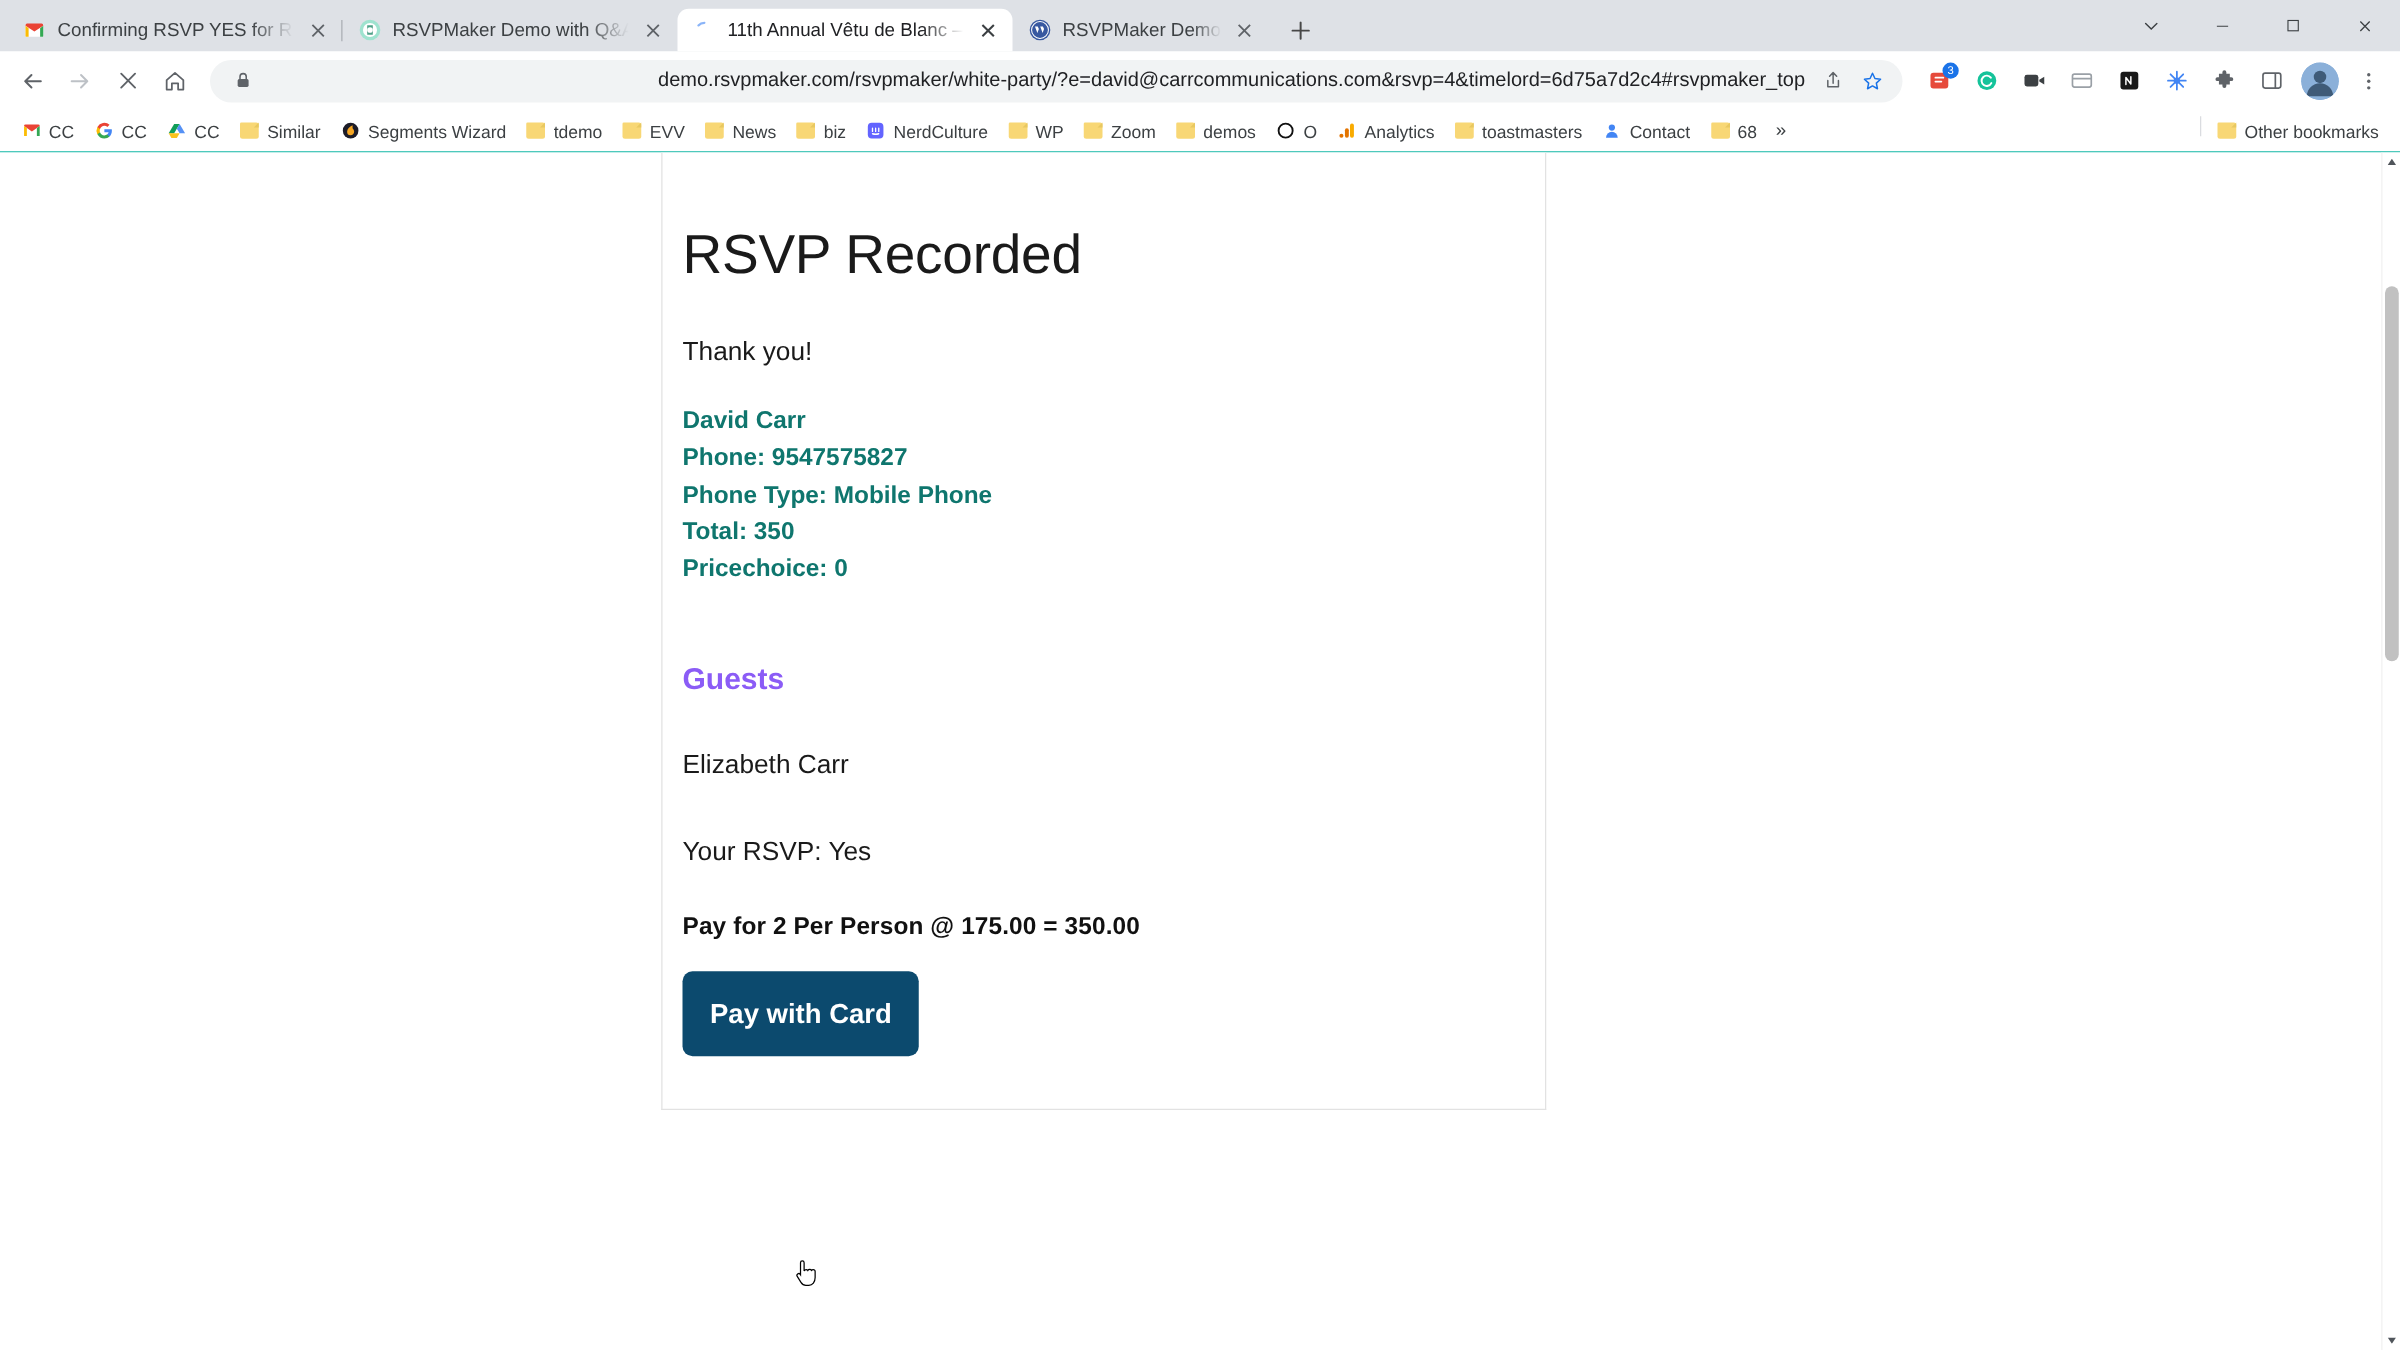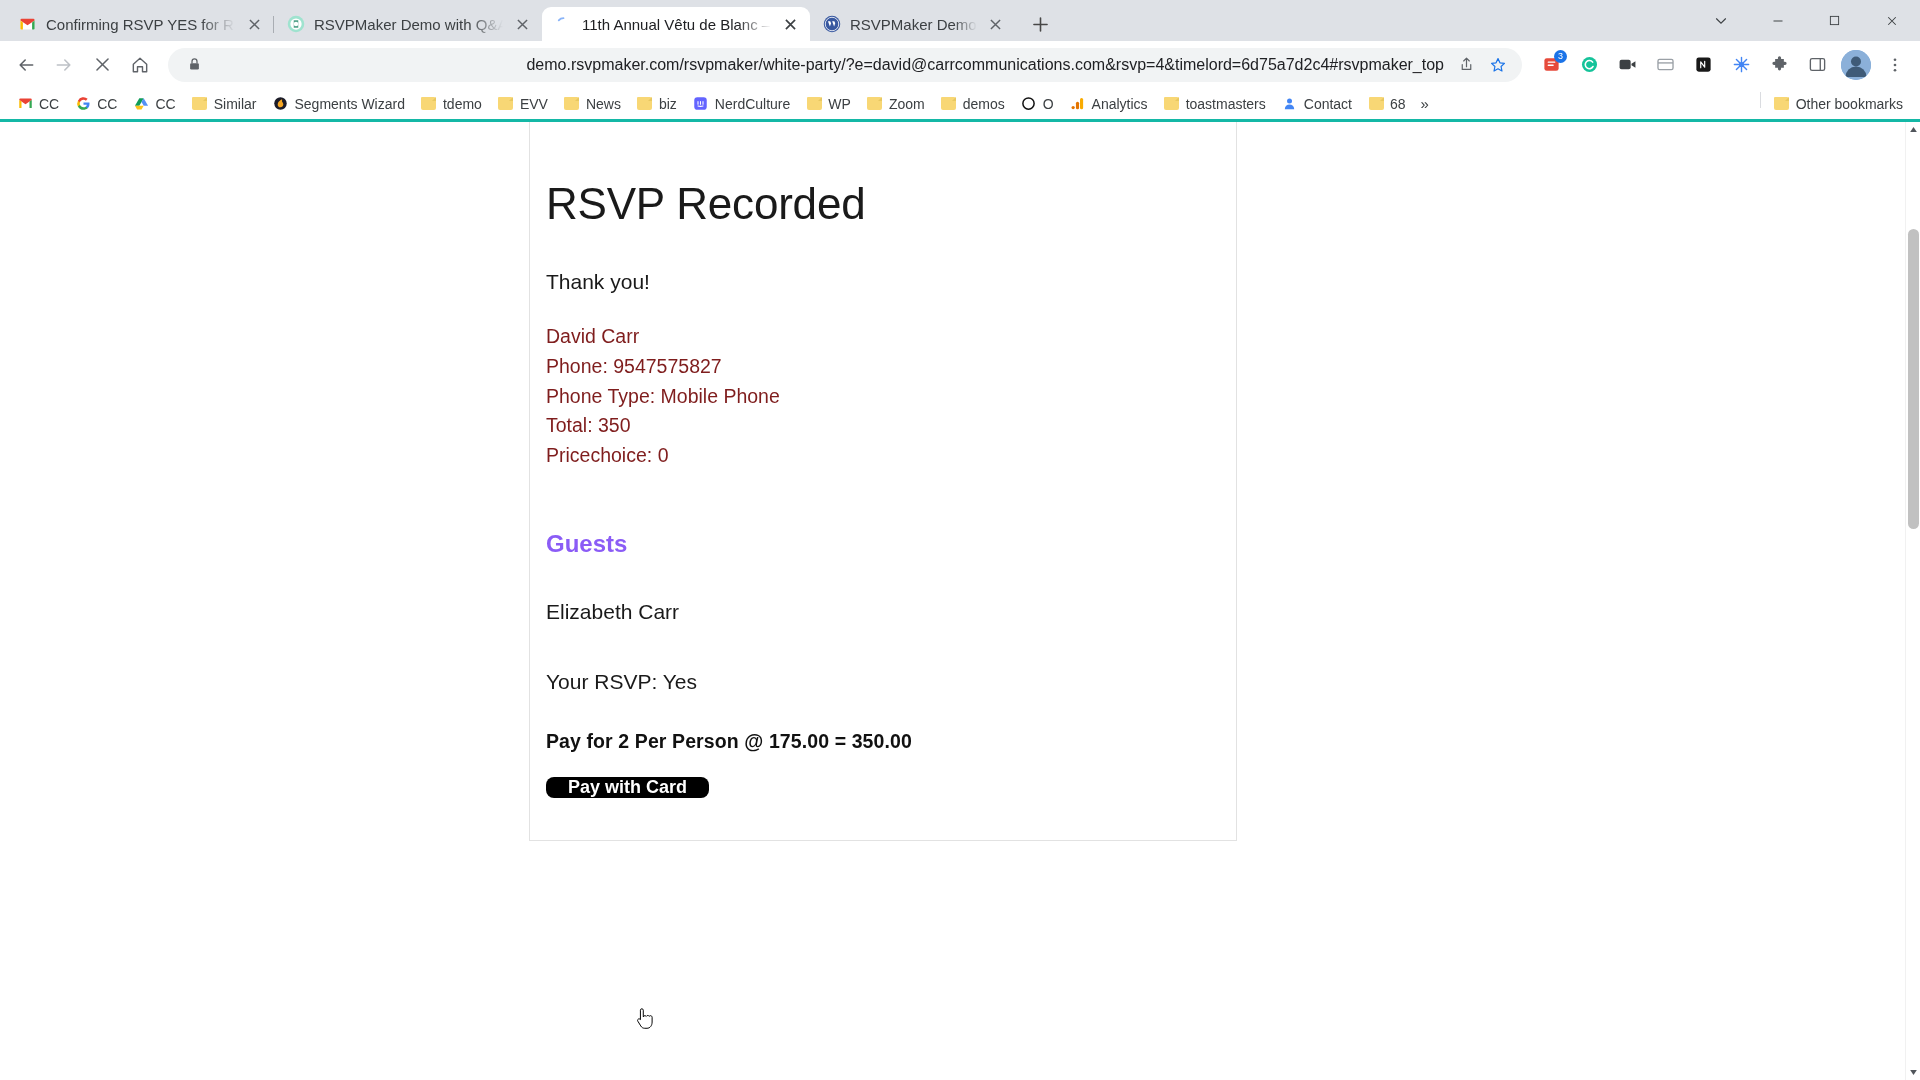--- a/index.html
+++ b/index.html
@@ -137,21 +137,21 @@
 
   
   .bookmarks {
     height: 34px; flex: 0 0 34px;
     background: #ffffff;
     display: flex; align-items: center;
     padding: 0 10px;
     gap: 2px;
     font-size: 14px;
     color: #3c4043;
-    border-bottom: 3px solid #14b8a6;
+    border-bottom: 1px solid #14b8a6;
     position: relative;
   }
   .bm {
     display: flex; align-items: center; gap: 6px;
     padding: 4px 7px; border-radius: 4px;
     white-space: nowrap; line-height: 16px;
   }
   .bm-icon { width: 16px; height: 16px; flex: 0 0 16px; display:flex; align-items:center; justify-content:center; }
   .bm-overflow { padding: 4px 6px; color:#3c4043; font-size:15px; }
   .bm-right { margin-left: auto; display:flex; align-items:flex-start; }
@@ -200,47 +200,47 @@
     letter-spacing: -0.2px;
   }
   .para {
     font-size: 21px;
     color: #1a1a1a;
     margin: 38px 0 0 0;
     line-height: 1.52;
     font-weight: 400;
   }
   .detail-block { margin-top: 24px; }
-  .detail-block .line { font-size: 19.5px; color:#7f1d1d; line-height: 1.52; }
+  .detail-block .line { font-size: 19.5px; color:#0f766e; line-height: 1.52; font-weight: bold; }
   h2.guests-title {
     font-size: 24px;
     font-weight: 700;
     color: #8b5cf6;
     margin: 60px 0 0 0;
     line-height: 1.15;
   }
   .pay-line {
     font-size: 19.5px;
     font-weight: bold;
     color: #111111;
     margin-top: 32px;
     letter-spacing: 0.1px;
   }
   .pay-btn {
     margin-top: 24px;
     display: inline-flex;
     align-items: center;
     justify-content: center;
-    background: #000000;
+    background: #0c4a6e;
     color: #ffffff;
-    font-size: 18px;
+    font-size: 22px;
     font-weight: bold;
     border: none;
     border-radius: 8px;
-    padding: 0 22px;
+    padding: 21px 22px;
     cursor: pointer;
     font-family: "Liberation Sans", sans-serif;
   }
   .footer-strip {
     position: absolute;
     left: 0; right: 0; bottom: 0; height: 8px;
     background: #ffffff;
   }
 
   

